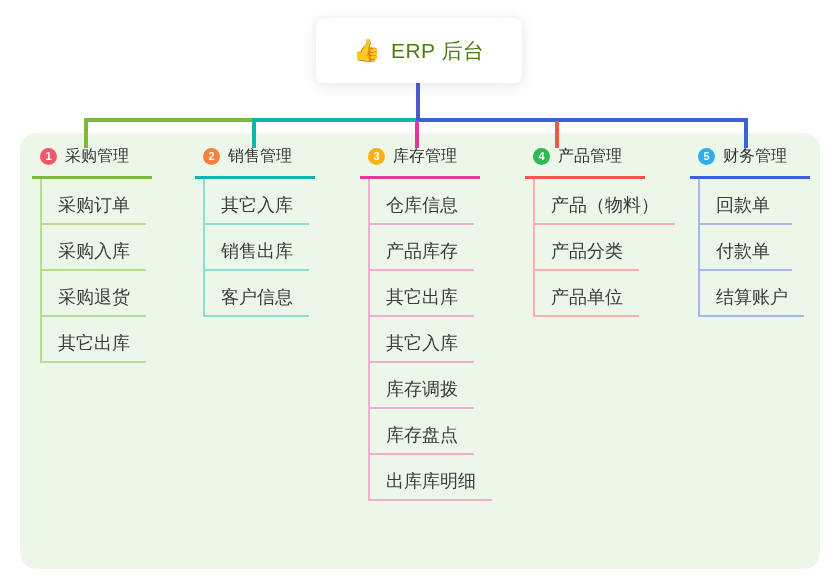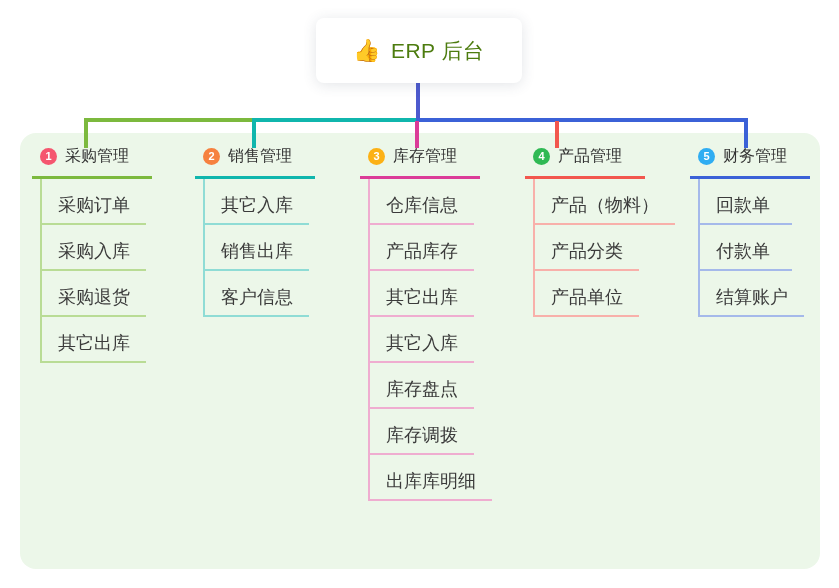--- a/index.html
+++ b/index.html
@@ -99,22 +99,22 @@
   <div class="branch branch-3">
     <div class="branch-title">
       <span class="badge">3</span>
       <span>库存管理</span>
     </div>
     <ul class="children">
       <li>仓库信息</li>
       <li>产品库存</li>
       <li>其它出库</li>
       <li>其它入库</li>
+      <li>库存调拨</li>
       <li>库存盘点</li>
-      <li>库存调拨</li>
       <li>出库库明细</li>
     </ul>
   </div>
 
   <div class="branch branch-4">
     <div class="branch-title">
       <span class="badge">4</span>
       <span>产品管理</span>
     </div>
     <ul class="children">

